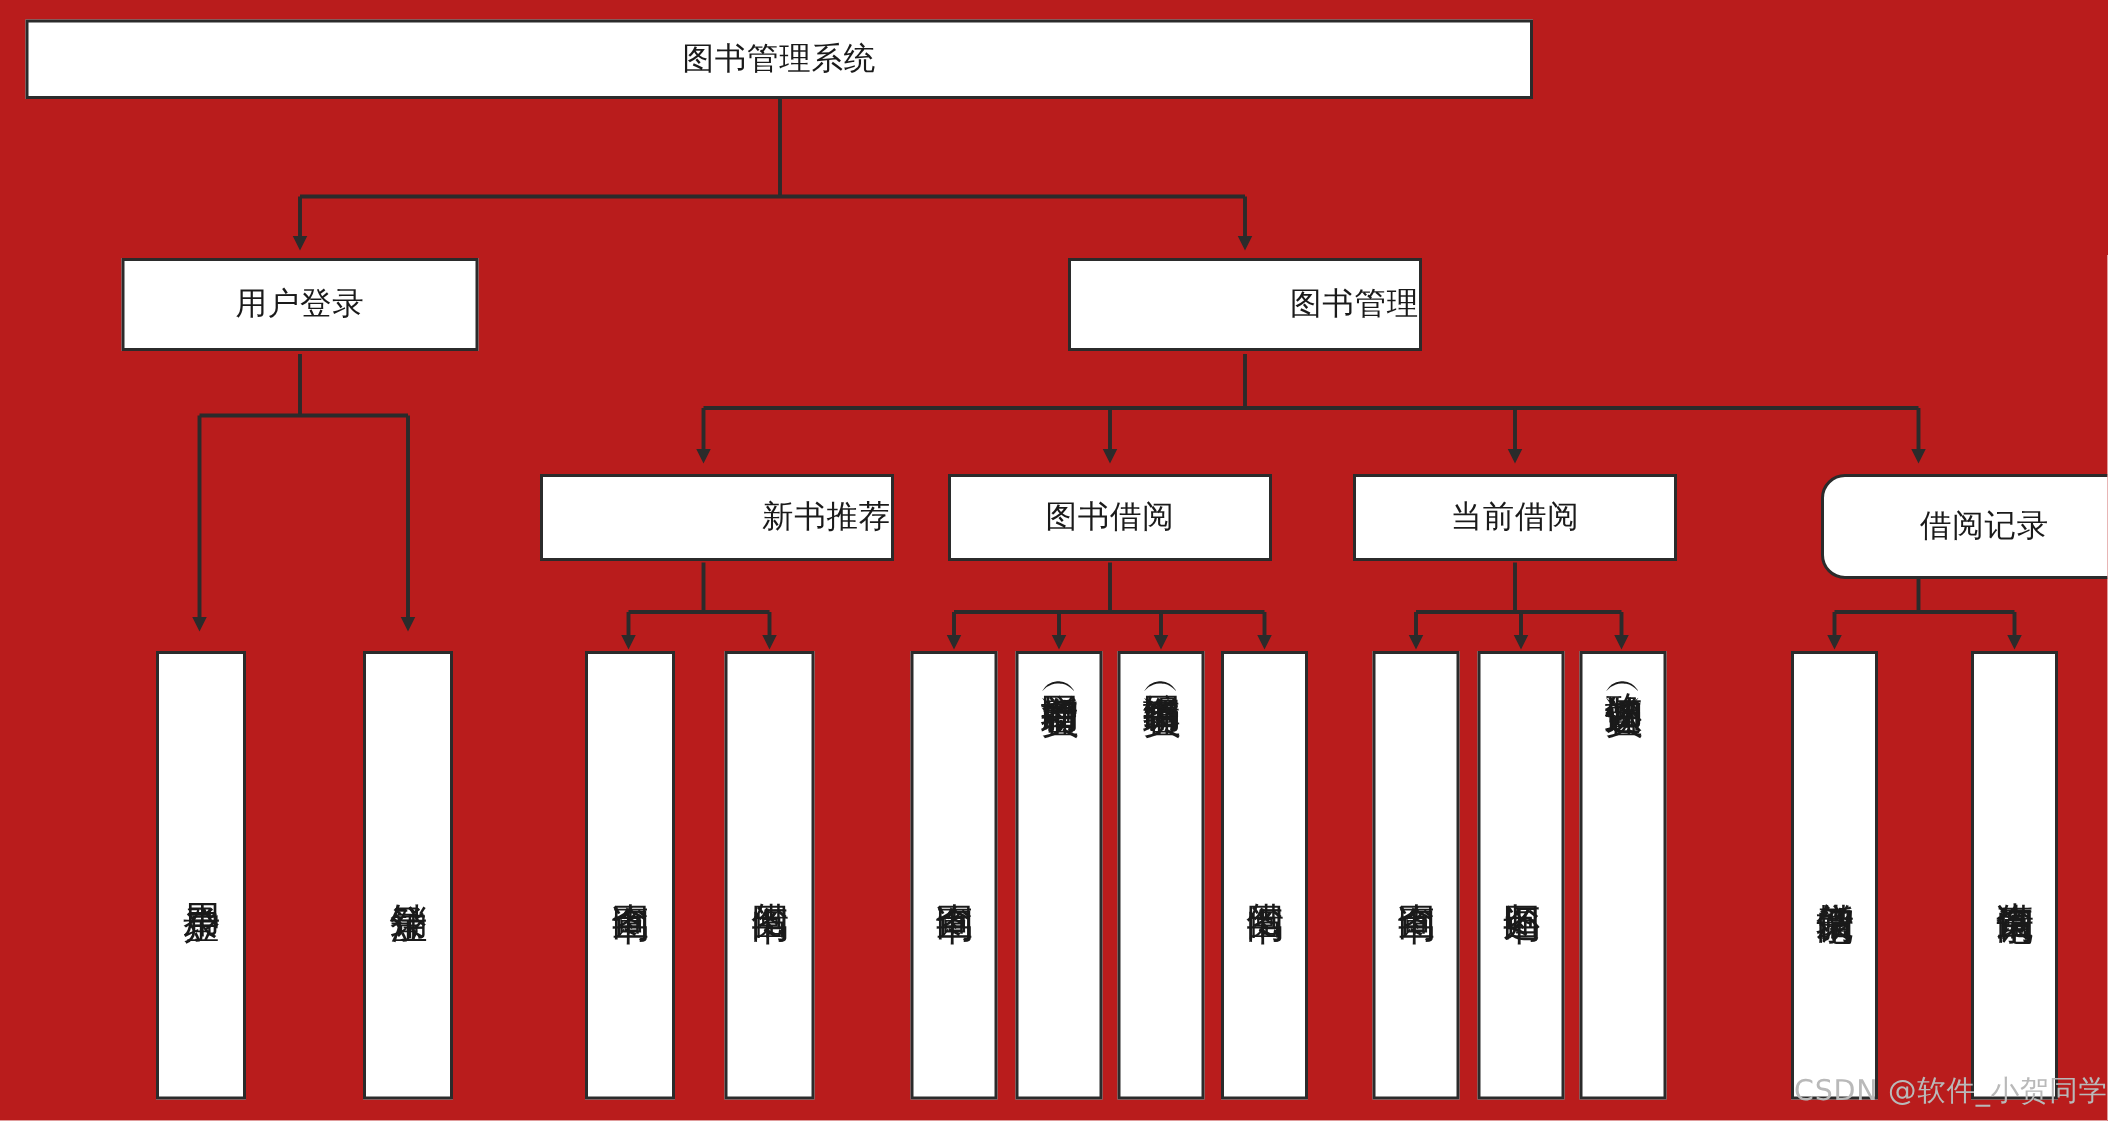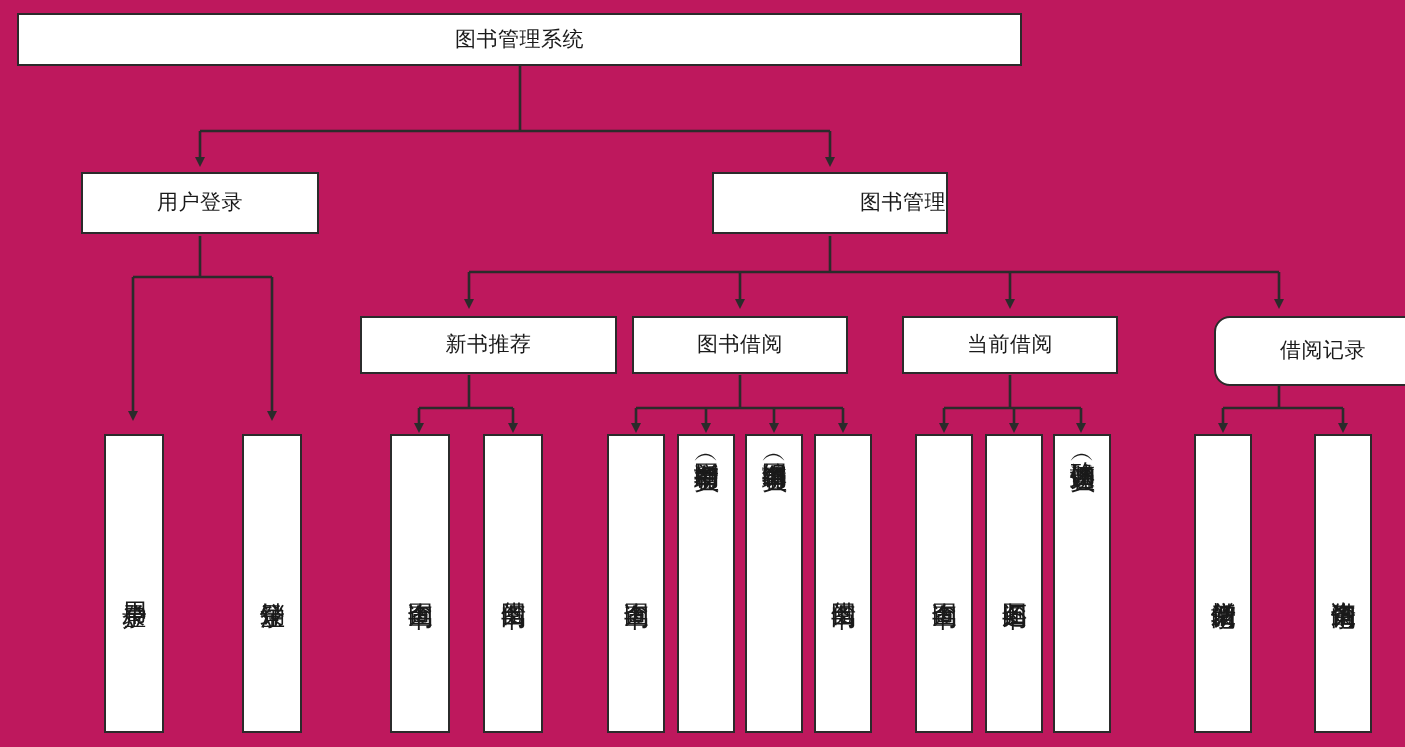--- a/index.html
+++ b/index.html
@@ -7,21 +7,21 @@
     padding: 0;
     background: #ffffff;
   }
   body {
     font-family: "DejaVu Sans", "Liberation Sans", sans-serif;
   }
   #canvas {
     position: relative;
     width: 1405px;
     height: 747px;
-    background: #be185d;
+    background: #b91c1c;
     overflow: hidden;
   }
   svg#wires {
     position: absolute;
     left: 0;
     top: 0;
     width: 1405px;
     height: 747px;
     pointer-events: none;
   }
@@ -131,21 +131,21 @@
     <span class="label-h">图书管理系统</span>
   </div>
 
   <div class="node" style="left:81px; top:172px; width:238px; height:62px;">
     <span class="label-h">用户登录</span>
   </div>
   <div class="node" style="left:712px; top:172px; width:236px; height:62px;justify-content:flex-end;">
     <span class="label-h">图书管理</span>
   </div>
 
-  <div class="node" style="left:360px; top:316px; width:257px; height:58px;">
+  <div class="node" style="left:360px; top:316px; width:236px; height:58px;justify-content:flex-end;">
     <span class="label-h">新书推荐</span>
   </div>
   <div class="node" style="left:632px; top:316px; width:216px; height:58px;">
     <span class="label-h">图书借阅</span>
   </div>
   <div class="node" style="left:902px; top:316px; width:216px; height:58px;text-align:right;">
     <span class="label-h">当前借阅</span>
   </div>
   <div class="node" style="left:1214px; top:316px; width:218px; height:70px;border-radius:16px;">
     <span class="label-h">借阅记录</span>
@@ -188,14 +188,15 @@
     <span class="label-v">确认归还（管理员）</span>
   </div>
 
   <div class="node vert" style="left:1194px; top:434px; width:58px; height:299px;">
     <span class="label-v">新增借阅记录</span>
   </div>
   <div class="node vert" style="left:1314px; top:434px; width:58px; height:299px;">
     <span class="label-v">查询借阅记录</span>
   </div>
 
+  <div class="watermark" style="left:1196px; top:714px;">CSDN @软件_小贺同学</div>
 
 </div>
 
 </body></html>

